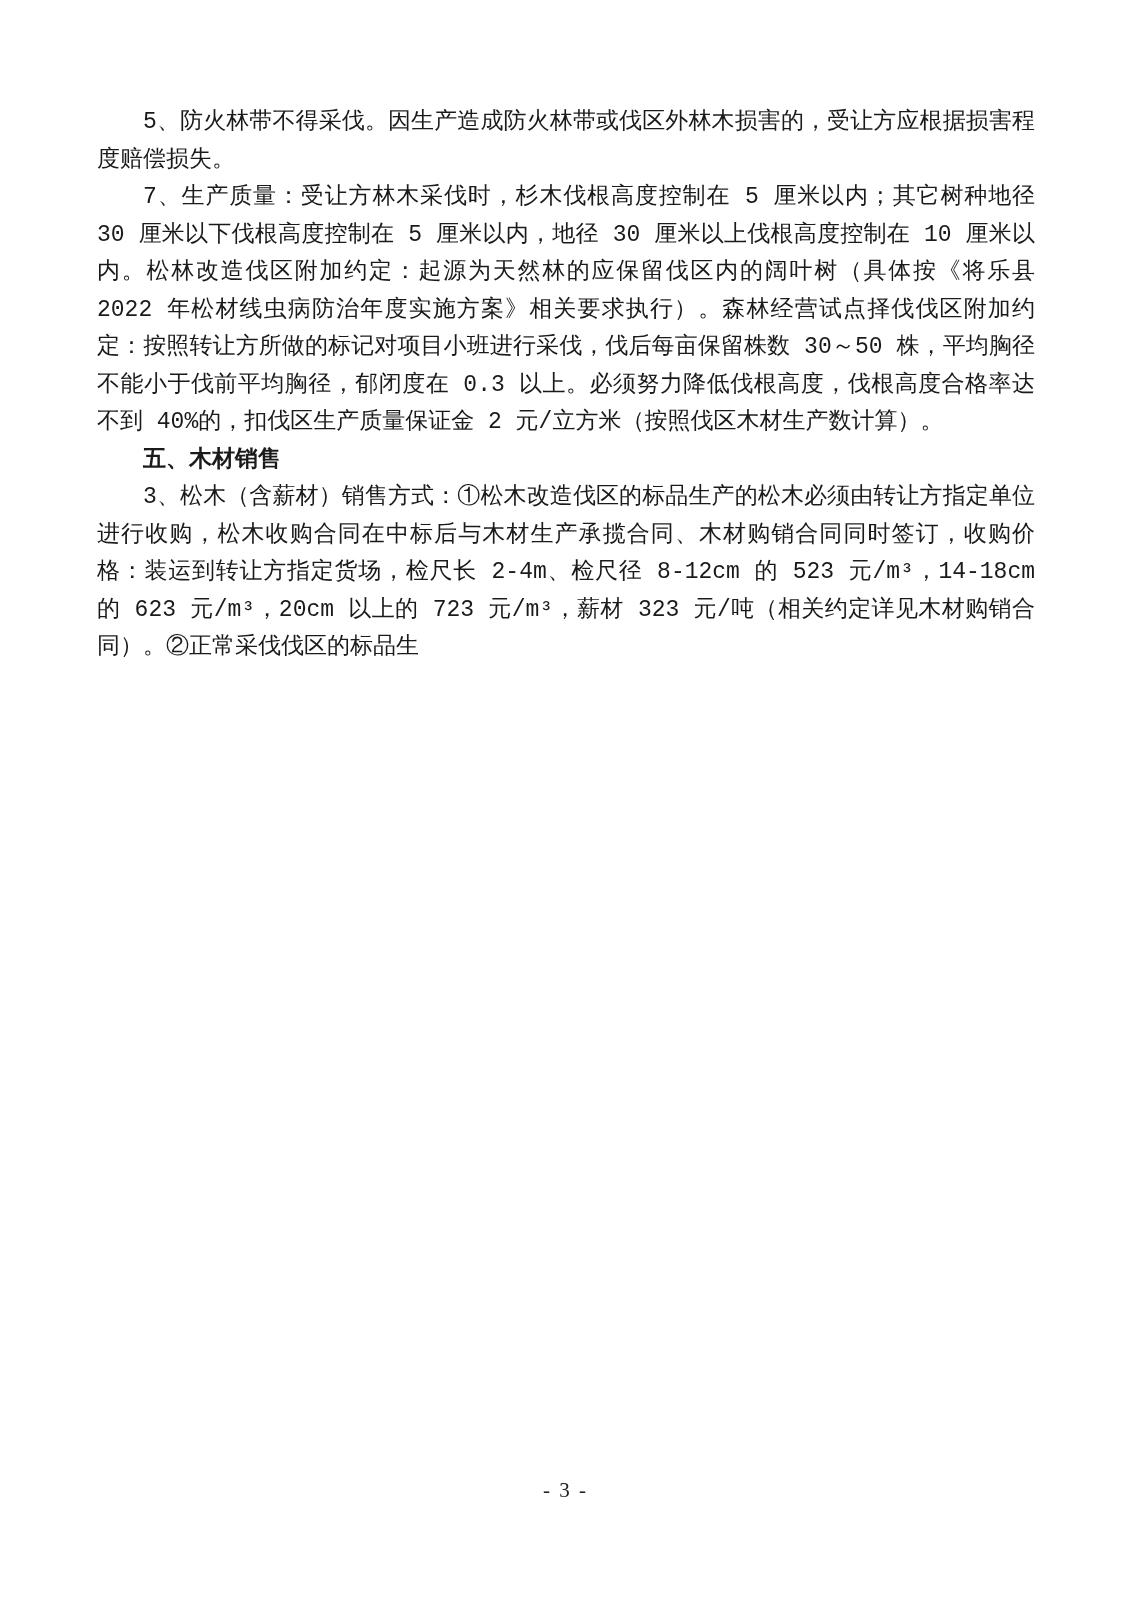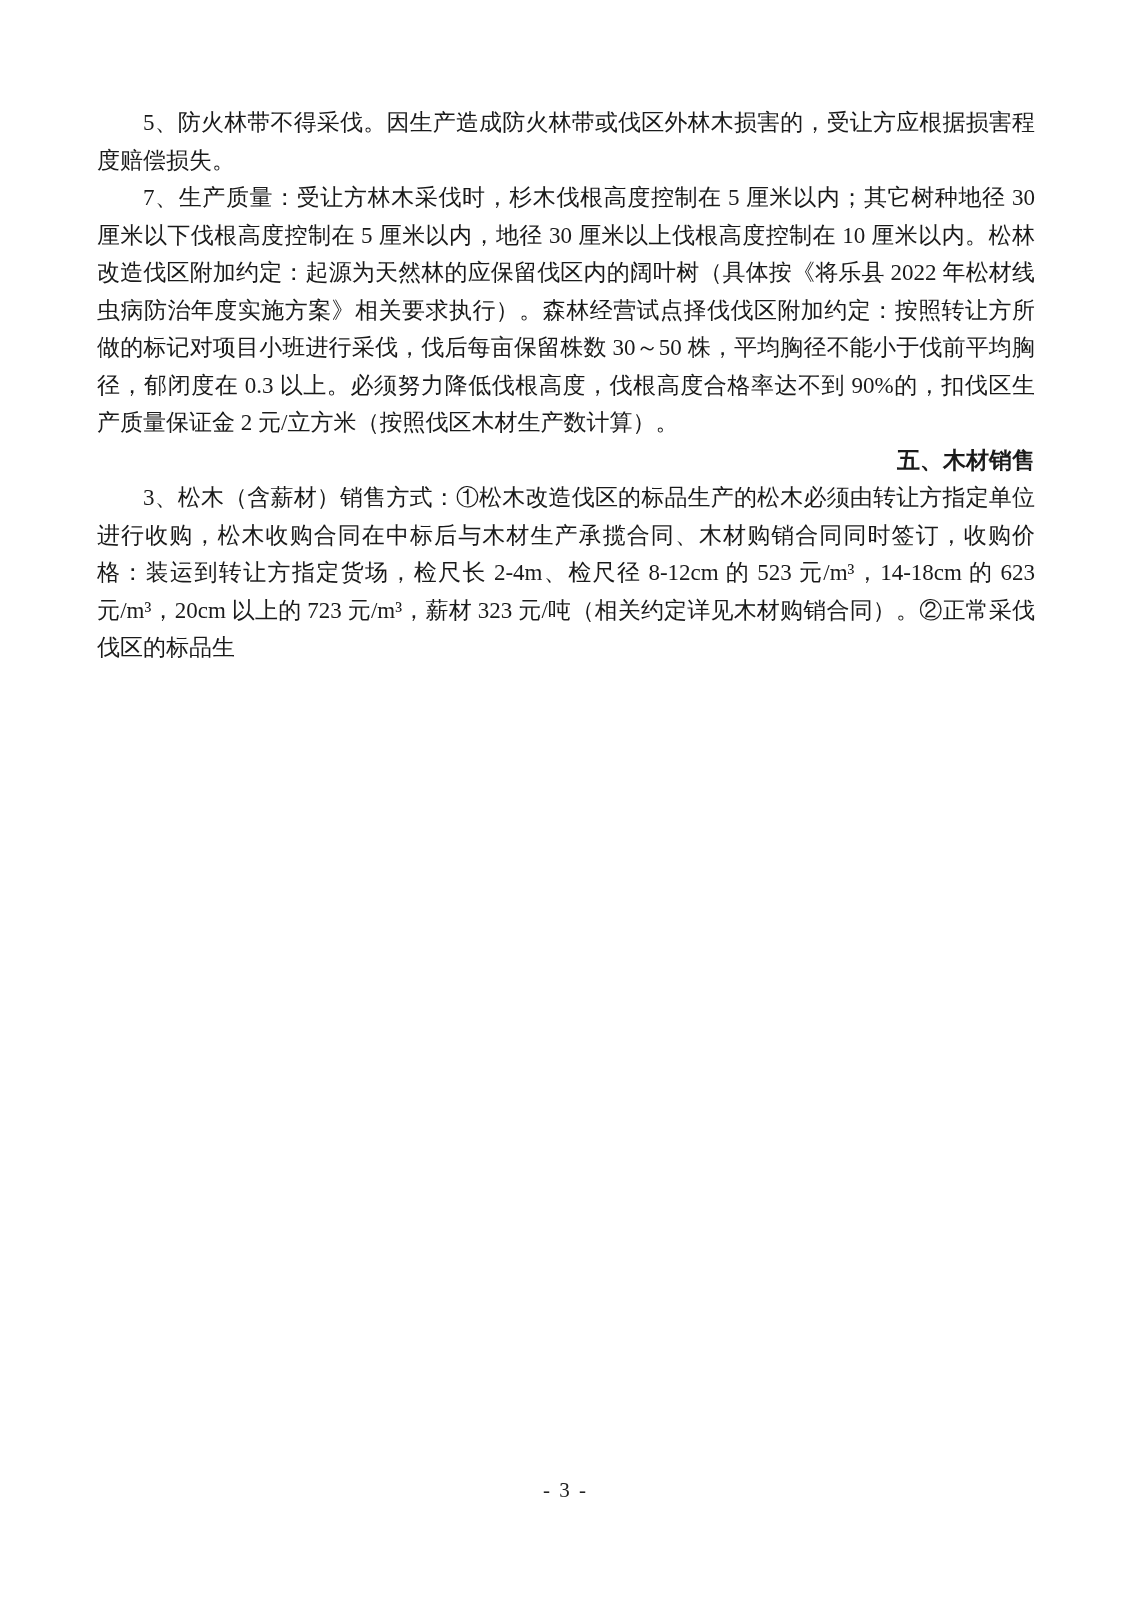--- a/index.html
+++ b/index.html
@@ -14,34 +14,35 @@
     background: #ffffff;
     color: #1a1a1a;
     font-family: "Liberation Serif", "DejaVu Serif", serif;
     overflow: hidden;
   }
   .content {
     position: absolute;
     left: 97px;
     top: 104px;
     width: 938px;
+    font-family: Liberation Mono, monospace;
   }
   .para {
     margin: 0;
     padding: 0;
     font-size: 23px;
     line-height: 37.5px;
     text-align: justify;
     text-justify: inter-character;
     text-indent: 2em;
     word-break: break-word;
   }
   .para.heading {
     font-weight: 700;
-    text-align: right;
+    text-align: left;
   }
   .u {
     text-decoration: underline;
     text-underline-offset: 5px;
     text-decoration-thickness: 1.5px;
   }
   .footer {
     position: absolute;
     left: 0;
     right: 0;
@@ -51,20 +52,20 @@
     color: #222222;
     letter-spacing: 2px;
   }
 </style>
 </head>
 <body>
 
 <div class="page">
   <main class="content">
       <p class="para"><span>5、防火林带不得采伐。因生产造成防火林带或伐区外林木损害的，受让方应根据损害程度赔偿损失。</span></p>
-      <p class="para"><span>7、生产质量：受让方林木采伐时，杉木伐根高度控制在 5 厘米以内；其它树种地径 30 厘米以下伐根高度控制在 5 厘米以内，地径 30 厘米以上伐根高度控制在 10 厘米以内。松林改造伐区附加约定：起源为天然林的应保留伐区内的阔叶树（具体按《将乐县 2022 年松材线虫病防治年度实施方案》相关要求执行）。森林经营试点择伐伐区附加约定：按照转让方所做的标记对项目小班进行采伐，伐后每亩保留株数 30～50 株，平均胸径不能小于伐前平均胸径，郁闭度在 0.3 以上。必须努力降低伐根高度，伐根高度合格率达不到 90%的，扣伐区生产质量保证金 2 元/立方米（按照伐区木材生产数计算）。</span></p>
+      <p class="para"><span>7、生产质量：受让方林木采伐时，杉木伐根高度控制在 5 厘米以内；其它树种地径 30 厘米以下伐根高度控制在 5 厘米以内，地径 30 厘米以上伐根高度控制在 10 厘米以内。松林改造伐区附加约定：起源为天然林的应保留伐区内的阔叶树（具体按《将乐县 2022 年松材线虫病防治年度实施方案》相关要求执行）。森林经营试点择伐伐区附加约定：按照转让方所做的标记对项目小班进行采伐，伐后每亩保留株数 30～50 株，平均胸径不能小于伐前平均胸径，郁闭度在 0.3 以上。必须努力降低伐根高度，伐根高度合格率达不到 40%的，扣伐区生产质量保证金 2 元/立方米（按照伐区木材生产数计算）。</span></p>
       <p class="para heading"><span>五、木材销售</span></p>
       <p class="para"><span>3、松木（含薪材）销售方式：①松木改造伐区的标品生产的松木必须由转让方指定单位进行收购，松木收购合同在中标后与木材生产承揽合同、木材购销合同同时签订，收购价格：装运到转让方指定货场，检尺长 2-4m、检尺径 8-12cm 的 523 元/m³，14-18cm 的 623 元/m³，20cm 以上的 723 元/m³，薪材 323 元/吨（相关约定详见木材购销合同）。②正常采伐伐区的标品生</span></p>
     </main>
   <footer class="footer">
     <span>- 3 -</span>
   </footer>
 </div>
 
 </body></html>

